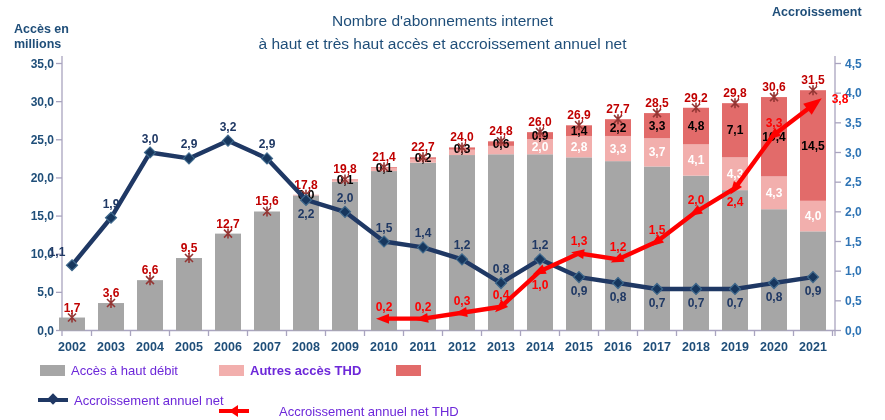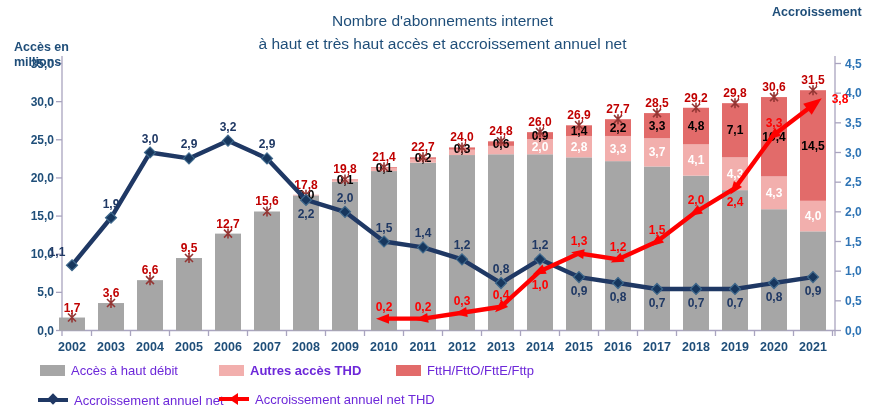--- a/index.html
+++ b/index.html
@@ -2,21 +2,21 @@
 <html><head>
 <meta charset="utf-8">
 <style>
   html,body{margin:0;padding:0;background:#fff;}
   #app{position:relative;width:885px;height:420px;background:#fff;overflow:hidden;
        font-family:"Liberation Sans",sans-serif;}
   .title{position:absolute;top:9px;left:0;width:885px;text-align:center;
          color:#1F4E79;font-weight:normal;font-size:15.5px;line-height:23px;}
   .axis-head{position:absolute;color:#1F4E79;font-weight:bold;font-size:12.5px;
              line-height:15px;text-align:left;}
-  #left-head{top:40px;left:14px;width:78px;}
+  #left-head{top:22px;left:14px;width:78px;}
   #right-head{top:5px;left:772px;width:108px;}
   svg text{font-family:"Liberation Sans",sans-serif;}
   .legend-item{position:absolute;height:14px;display:flex;align-items:center;}
   .legend-label{color:#6d28d9;font-size:13px;margin-left:6px;white-space:nowrap;}
   .sw{display:inline-block;width:25px;height:11px;}
   .lnavy{position:relative;width:30px;height:4px;background:#1F3864;}
   .lnavy:after{content:"";position:absolute;left:11px;top:-3px;width:8px;height:8px;
                background:#1F3864;transform:rotate(45deg);}
   .lred{position:relative;width:30px;height:4px;background:#FF0000;}
   .lred:after{content:"";position:absolute;left:10px;top:-4px;width:0;height:0;
@@ -300,23 +300,22 @@
   <div class="legend-item" style="left:40px;top:363px;">
     <span class="sw" style="background:#A6A6A6;"></span>
     <span class="legend-label">Accès à haut débit</span>
   </div>
   <div class="legend-item" style="left:219px;top:363px;font-weight:bold;">
     <span class="sw" style="background:#F2AFAD;"></span>
     <span class="legend-label">Autres accès THD</span>
   </div>
   <div class="legend-item" style="left:396px;top:363px;">
     <span class="sw" style="background:#E26B6A;"></span>
-    <span class="legend-label">FttH/FttO/FttE/Fttp</span>
   </div>
   <div class="legend-item" style="left:38px;top:393px;">
     <span class="lnavy"></span>
     <span class="legend-label">Accroissement annuel net</span>
   </div>
-  <div class="legend-item" style="left:219px;top:392px;">
+  <div class="legend-item" style="left:219px;top:404px;gap:24px;">
     <span class="lred"></span>
     <span class="legend-label">Accroissement annuel net THD</span>
   </div>
 </div>
 
 </body></html>

